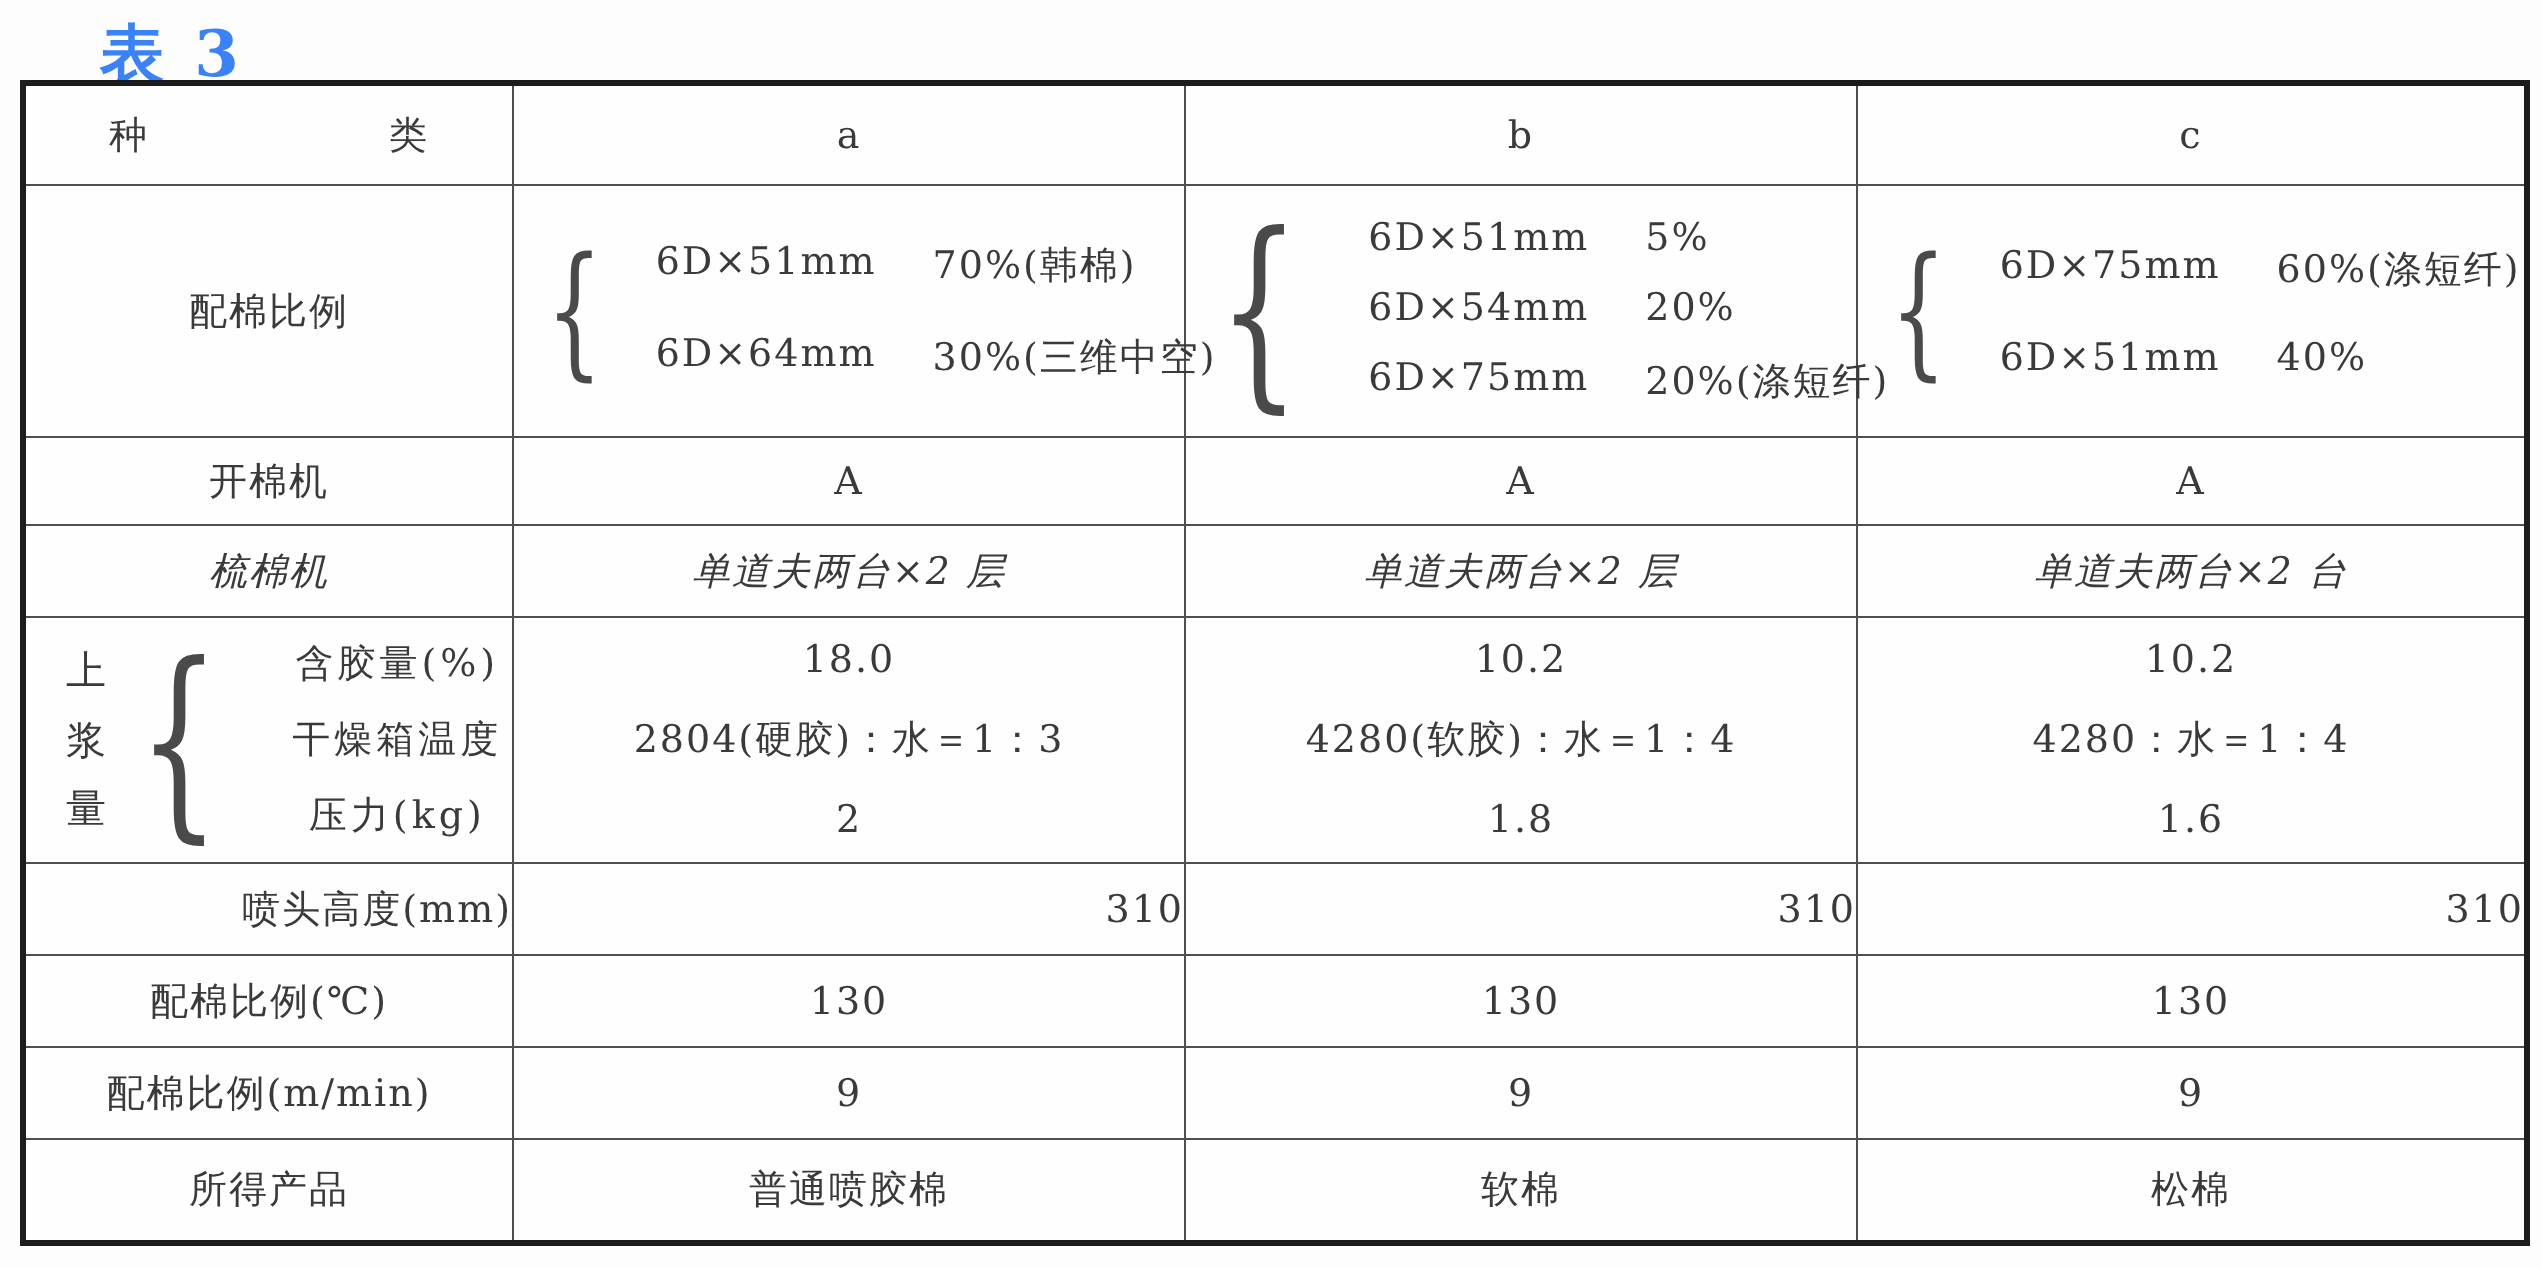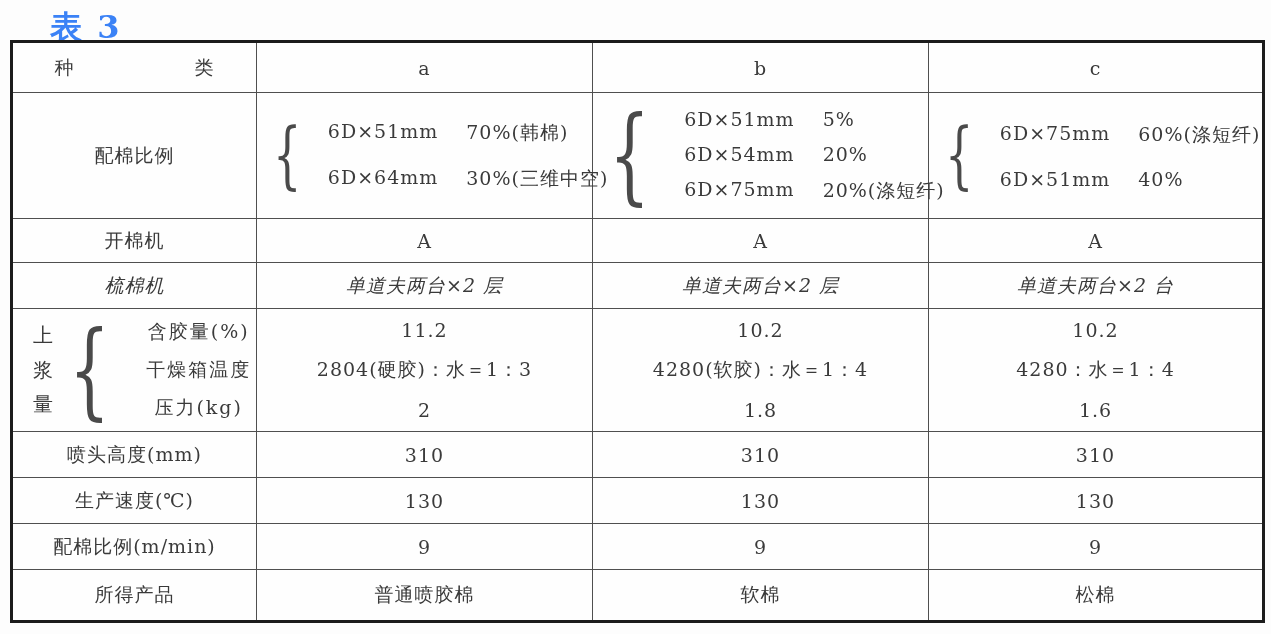--- a/index.html
+++ b/index.html
@@ -42,21 +42,21 @@
     color: #3a3a3a;
     letter-spacing: 1px;
     white-space: nowrap;
   }
   
   tr.r-header td   { height: 51px; }
   tr.r-blend td    { height: 126px; }
   tr.r-open td     { height: 44px; }
   tr.r-card td     { height: 46px; font-style: italic; }
   tr.r-sizing td   { height: 122px; }
-  tr.r-nozzle td   { height: 46px; }
+  tr.r-nozzle td   { height: 46px; text-align: right; }
   tr.r-dryer td    { height: 46px; }
   tr.r-speed td    { height: 46px; }
   tr.r-product td  { height: 52px; }
 
   
   td.c-label { letter-spacing: 4px; }
   td.c-label-left {
     text-align: left;
     padding-left: 20px;
     letter-spacing: 3px;
@@ -236,21 +236,21 @@
           <span class="brace b3">{</span>
           <div class="sub-labels">
             <div>含胶量(%)</div>
             <div>干燥箱温度</div>
             <div>压力(kg)</div>
           </div>
         </div>
       </td>
       <td>
         <div class="vvals">
-          <div>11.2</div>
+          <div>18.0</div>
           <div>2804(硬胶)：水＝1：3</div>
           <div>2</div>
         </div>
       </td>
       <td>
         <div class="vvals">
           <div>10.2</div>
           <div>4280(软胶)：水＝1：4</div>
           <div>1.8</div>
         </div>
@@ -265,21 +265,21 @@
     </tr>
 
     <tr class="r-nozzle">
       <td class="c-label-left">喷头高度(mm)</td>
       <td>310</td>
       <td>310</td>
       <td>310</td>
     </tr>
 
     <tr class="r-dryer">
-      <td class="c-label-left">生产速度(℃)</td>
+      <td class="c-label-left">配棉比例(℃)</td>
       <td>130</td>
       <td>130</td>
       <td>130</td>
     </tr>
 
     <tr class="r-speed">
       <td class="c-label-left">配棉比例(m/min)</td>
       <td>9</td>
       <td>9</td>
       <td>9</td>

